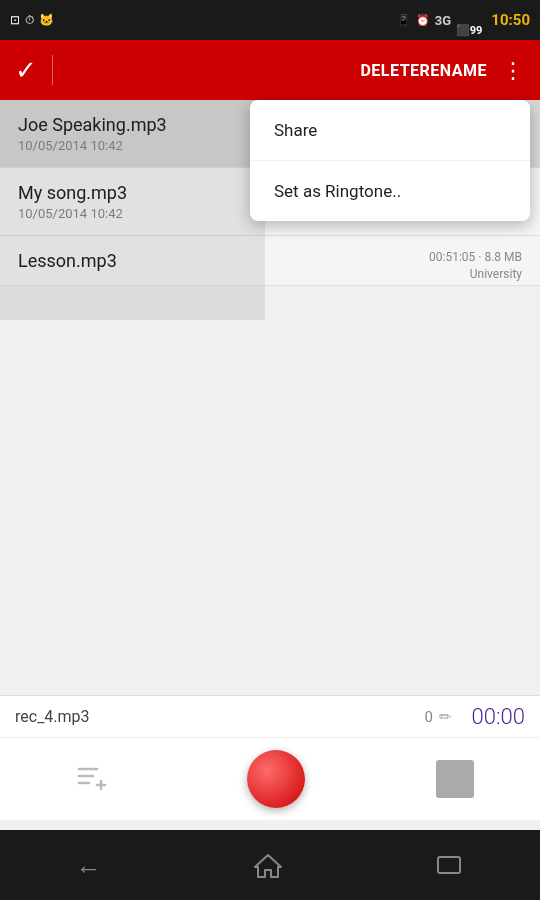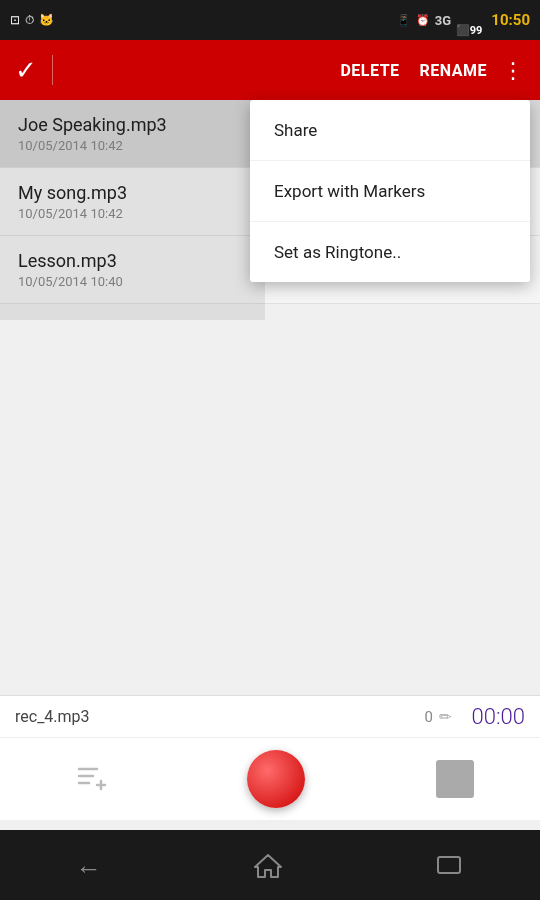--- a/index.html
+++ b/index.html
@@ -62,21 +62,20 @@
       width: 1px;
       height: 30px;
       background: rgba(255,255,255,0.4);
       margin-right: 15px;
     }
     .toolbar-spacer { flex: 1; }
     .toolbar-btn {
       color: white;
       font-size: 16px;
       font-weight: bold;
-      margin-left: 20px;
       cursor: pointer;
       letter-spacing: 0.5px;
     }
     .toolbar-more {
       color: white;
       font-size: 22px;
       margin-left: 15px;
       cursor: pointer;
       letter-spacing: 1px;
     }
@@ -123,21 +122,21 @@
       margin-top: 3px;
     }
 
     
     .dropdown-menu {
       position: absolute;
       top: 100px;
       right: 10px;
       width: 280px;
       background: white;
-      border-radius: 3px;
+      border-radius: 8px;
       box-shadow: 0 4px 16px rgba(0,0,0,0.28);
       z-index: 200;
       overflow: hidden;
     }
     .dropdown-item {
       padding: 20px 24px;
       font-size: 17px;
       color: #222;
       cursor: pointer;
       border-bottom: 1px solid #f0f0f0;
@@ -283,36 +282,32 @@
   <div class="file-item selected">
     <div class="file-item-name">Joe Speaking.mp3</div>
     <div class="file-item-date">10/05/2014 10:42</div>
   </div>
   <div class="file-item">
     <div class="file-item-name">My song.mp3</div>
     <div class="file-item-date">10/05/2014 10:42</div>
   </div>
   <div class="file-item">
     <div class="file-item-name">Lesson.mp3</div>
-    <div class="file-item-date">10/05/2014 10:40</div>
     <div class="file-item-meta">
       <div class="file-item-meta-size">00:51:05 · 8.8 MB</div>
       <div class="file-item-meta-tag">University</div>
     </div>
   </div>
 </div>
 
 <div class="menu-overlay"></div>
 
 <div class="dropdown-menu">
   <div class="dropdown-item">
     <span>Share</span>
-  </div>
-  <div class="dropdown-item">
-    <span>Export with Markers</span>
   </div>
   <div class="dropdown-item">
     <span>Set as Ringtone..</span>
   </div>
 </div>
 
 <div class="bottom-bar">
   <div class="bottom-info">
     <span class="bottom-filename">rec_4.mp3</span>
     <div class="bottom-markers">

